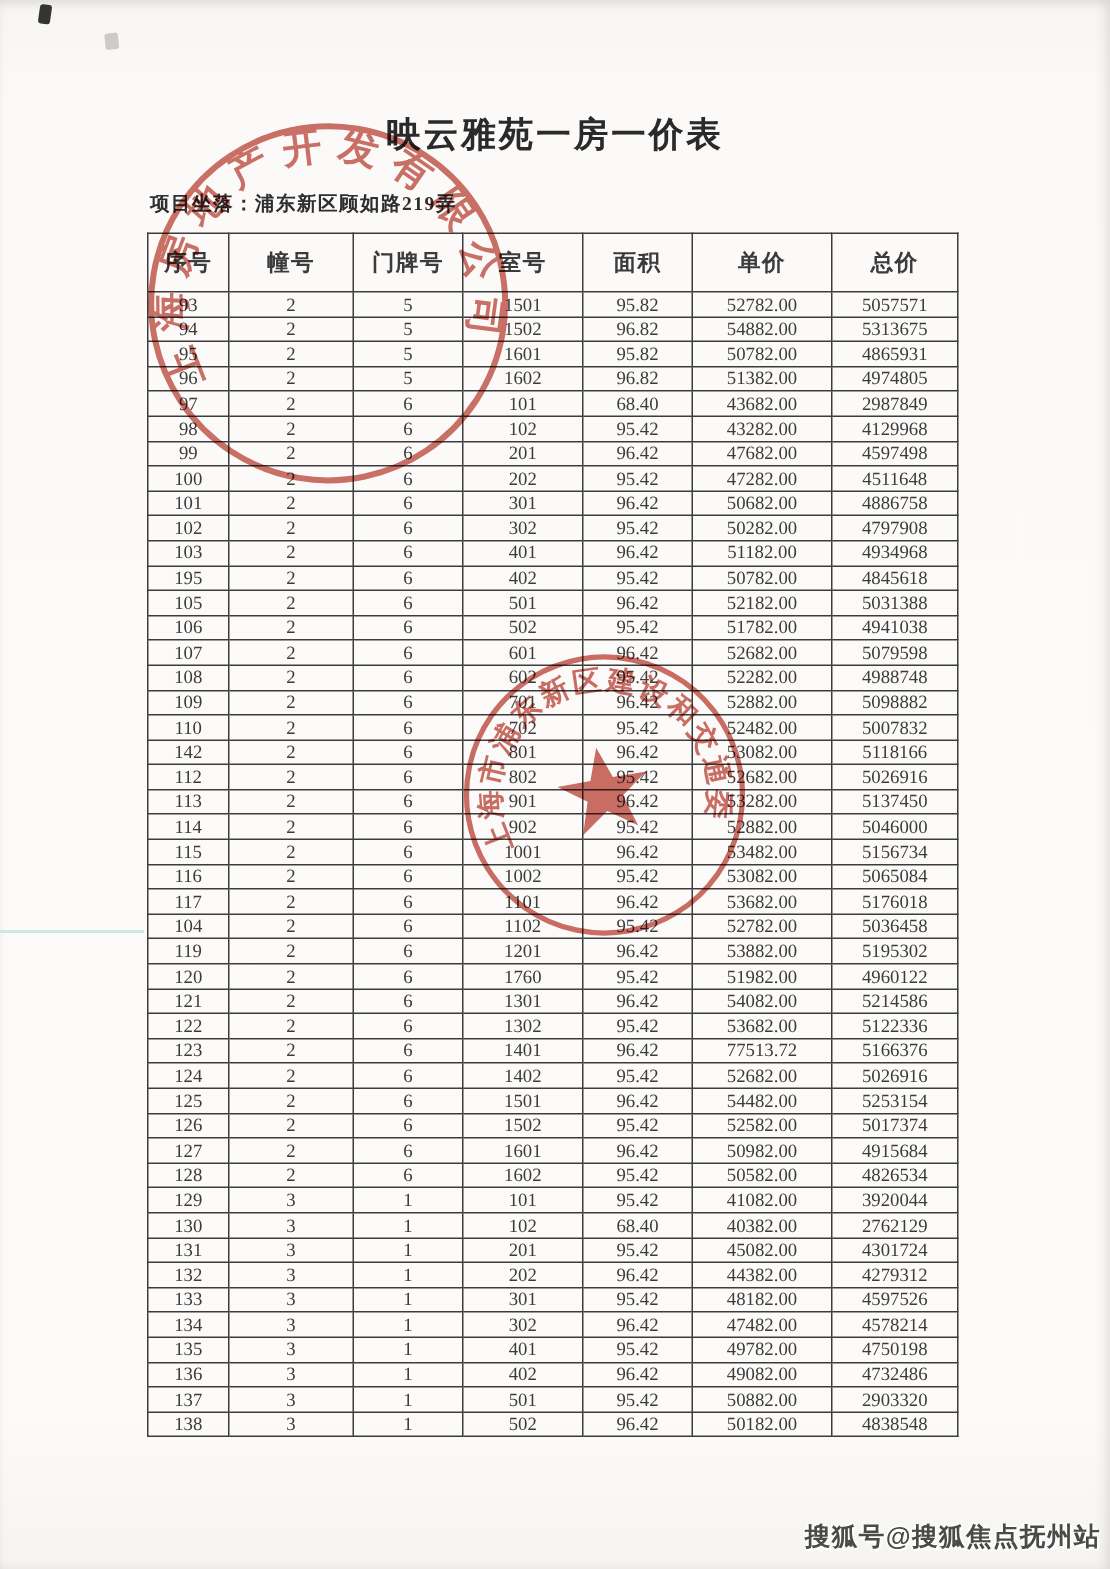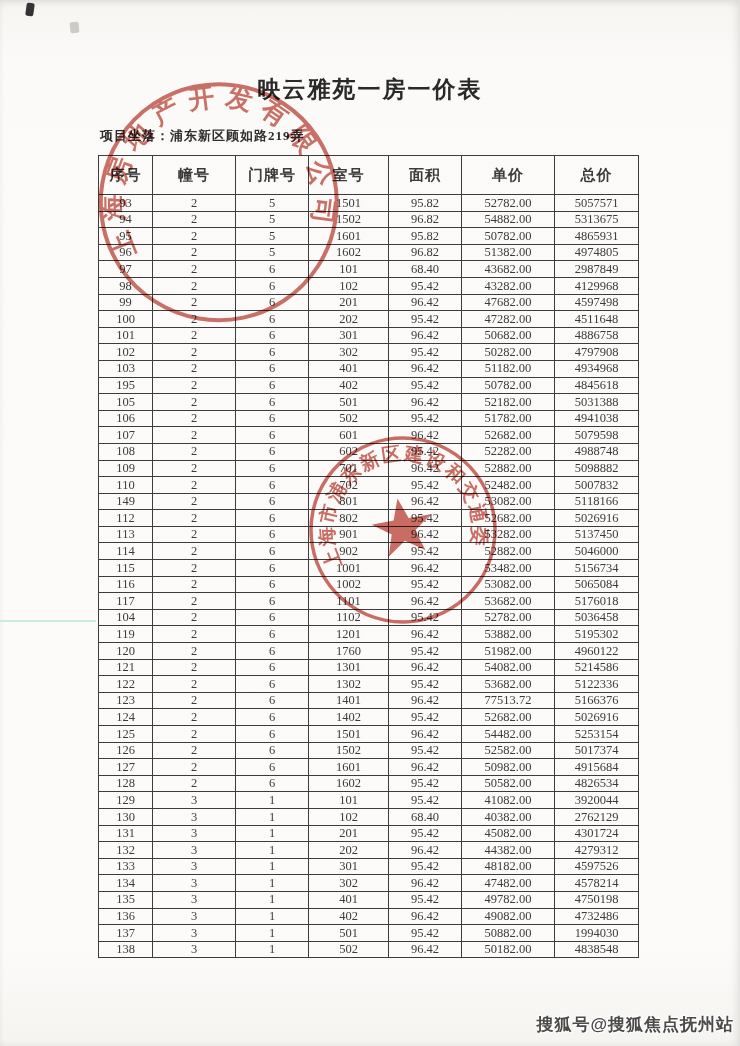--- a/index.html
+++ b/index.html
@@ -247,21 +247,21 @@
         <tr>
           <td>110</td>
           <td>2</td>
           <td>6</td>
           <td>702</td>
           <td>95.42</td>
           <td>52482.00</td>
           <td>5007832</td>
         </tr>
         <tr>
-          <td>149</td>
+          <td>142</td>
           <td>2</td>
           <td>6</td>
           <td>801</td>
           <td>96.42</td>
           <td>53082.00</td>
           <td>5118166</td>
         </tr>
         <tr>
           <td>112</td>
           <td>2</td>
@@ -487,21 +487,21 @@
           <td>49082.00</td>
           <td>4732486</td>
         </tr>
         <tr>
           <td>137</td>
           <td>3</td>
           <td>1</td>
           <td>501</td>
           <td>95.42</td>
           <td>50882.00</td>
-          <td>1994030</td>
+          <td>2903320</td>
         </tr>
         <tr>
           <td>138</td>
           <td>3</td>
           <td>1</td>
           <td>502</td>
           <td>96.42</td>
           <td>50182.00</td>
           <td>4838548</td>
         </tr>

